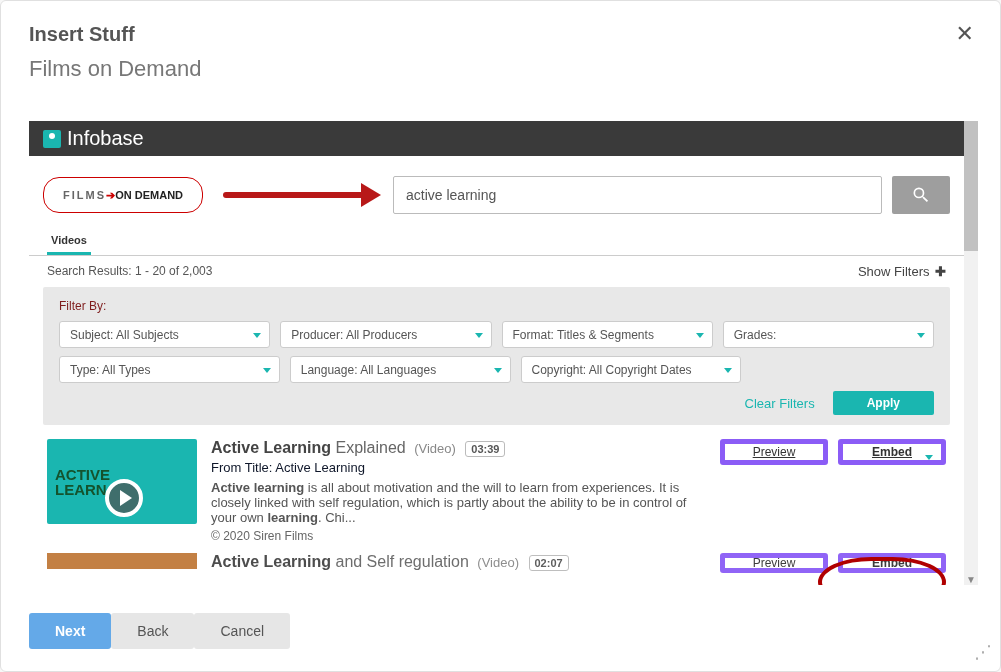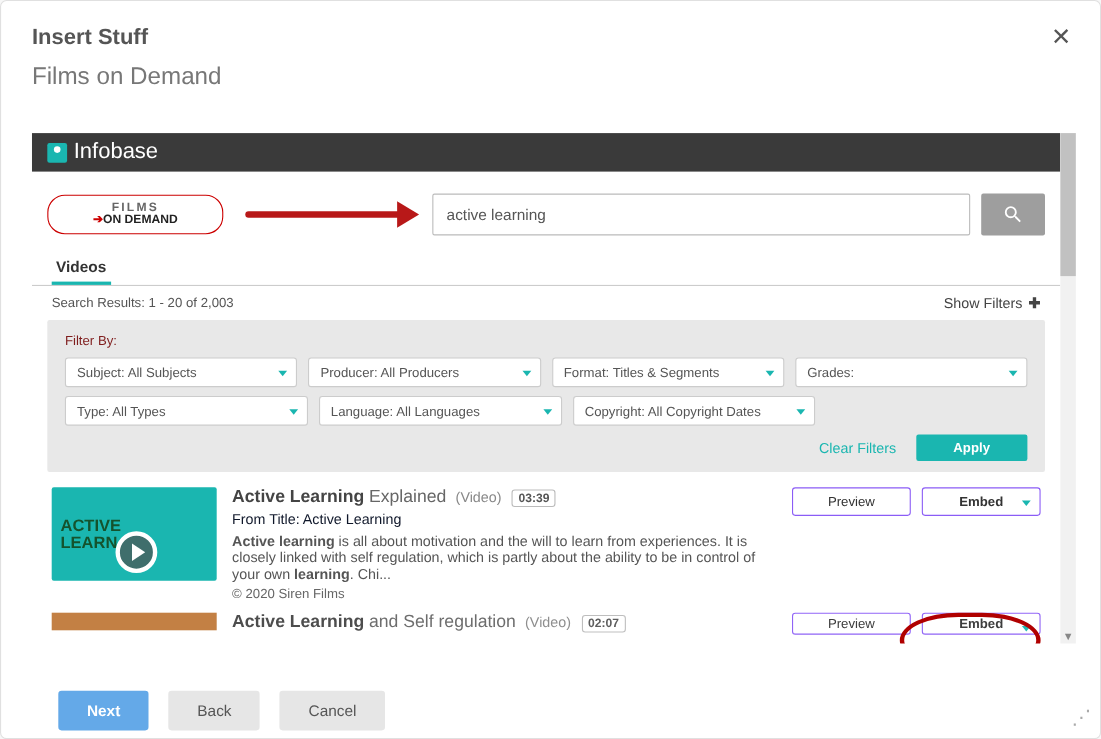--- a/index.html
+++ b/index.html
@@ -13,32 +13,32 @@
   .scroll-track { position:absolute; top:0; bottom:0; right:0; width:14px; background:#f1f1f1;}
   .scroll-thumb { position:absolute; top:0; right:0; width:14px; height:130px; background:#c1c1c1;}
   .scrollbar .arrow { position:absolute; right:0; width:14px; height:14px; font-size:10px; color:#888; text-align:center; line-height:14px;}
   .scrollbar .arrow.up{top:-2px;}
   .scrollbar .arrow.down{bottom:-2px;}
 
   .infobase-bar { background: #3a3a3a; color: #fff; padding: 6px 14px; font-size: 20px; display: flex; align-items: center; gap:6px;}
   .infobase-bar .logo-icon { width:18px; height:18px; background:#1ab6b0; border-radius:2px; display:inline-block; position:relative;}
   .infobase-bar .logo-icon::after{content:""; position:absolute; top:3px; left:6px; width:6px;height:6px;border-radius:50%; background:#fff;}
   .search-row { display:flex; align-items:center; gap:10px; padding: 20px 14px 10px;}
-  .fod-logo { width: 160px; height:36px; border:1px solid #c00; border-radius:16px; background:#fff; display:flex; flex-direction:column; justify-content:center; align-items:center; font-size:11px; font-weight:bold; color:#444; line-height:1; position:relative;}
+  .fod-logo { width: 160px; height:36px; border:1px solid #c00; border-radius:16px; background:#fff; display:flex; justify-content:center; align-items:center; font-size:11px; font-weight:bold; color:#444; line-height:1; position:relative;}
   .fod-logo .line1{letter-spacing:2px; color:#666;}
   .fod-logo .line2{color:#222;}
   .fod-logo .arrow-sym{color:#c00; font-weight:bold;}
   .red-arrow { flex:0 0 140px; height:6px; background:#b81818; position:relative; margin-left:10px; border-radius:3px 0 0 3px;}
   .red-arrow::after{content:""; position:absolute; right:-18px; top:-9px; border-left:20px solid #b81818; border-top:12px solid transparent; border-bottom:12px solid transparent;}
   .search-input { flex:1; border:1px solid #bbb; border-radius:2px; height:38px; padding:0 12px; font-size:14px; color:#555; margin-left:20px;}
   .search-btn { width:58px; height:38px; background:#9e9e9e; border:none; border-radius:2px; display:flex;align-items:center;justify-content:center;cursor:pointer;}
   .search-btn svg { fill:#fff; width:20px; height:20px;}
 
   .tabs-row { padding: 4px 18px 0; display:flex; align-items:flex-end; border-bottom:1px solid #ccc;}
-  .tab { padding:6px 4px; font-size:14px; font-weight:bold; color:#333; border-bottom:3px solid #1ab6b0;}
+  .tab { padding:6px 4px; font-size:11px; font-weight:bold; color:#333; border-bottom:3px solid #1ab6b0;}
   .results-head { display:flex; justify-content:space-between; padding:8px 18px; font-size:12px; color:#555;}
   .show-filters { font-size:13px; color:#444; cursor:pointer;}
   .show-filters .plus{font-weight:bold; margin-left:2px;}
 
   .filter-panel { background:#e8e8e8; margin:0 14px; padding:12px 16px 10px; border-radius:2px;}
   .filter-panel .label { font-size:12px; color:#7f1d1d; margin-bottom:8px;}
   .filter-row { display:flex; gap:10px; margin-bottom:8px;}
   .filter-select { flex:1; background:#fff; border:1px solid #ccc; border-radius:3px; height:27px; font-size:12px; color:#555; padding:0 26px 0 10px; display:flex; align-items:center; position:relative; cursor:pointer;}
   .filter-select::after{content:""; position:absolute; right:8px; top:11px; border-left:4px solid transparent; border-right:4px solid transparent; border-top:5px solid #1ab6b0;}
   .filter-actions { display:flex; justify-content:flex-end; align-items:center; gap:18px; margin-top:6px;}
@@ -53,31 +53,31 @@
   .result-body { flex:1; }
   .result-title { font-size:16px; color:#444; font-weight:bold;}
   .result-title .light { font-weight:normal; color:#666;}
   .result-title .meta { font-weight:normal; color:#888; font-size:13px; margin-left:4px;}
   .duration-pill { display:inline-block; border:1px solid #bbb; border-radius:3px; padding:1px 5px; font-size:11px; color:#555; margin-left:5px;}
   .from-title { color:#0f172a; margin:3px 0 5px;}
   .desc { color:#555; margin-bottom:4px;}
   .desc b { font-weight:bold;}
   .copyright { color:#666; font-size:12px;}
   .result-actions { display:flex; flex-direction:column; gap:6px; align-items:flex-end;}
-  .act-btn { width:108px; height:26px; border:1px solid #8b5cf6; border-radius:3px; background:#fff; font-size:12px; display:flex; align-items:center; justify-content:center; position:relative; cursor:pointer;}
+  .act-btn { width:108px; height:26px; border:5px solid #8b5cf6; border-radius:3px; background:#fff; font-size:12px; display:flex; align-items:center; justify-content:center; position:relative; cursor:pointer;text-decoration:underline;}
   .act-btn.embed { font-weight:bold;}
   .act-btn.embed::after{content:""; position:absolute; right:8px; top:11px; border-left:4px solid transparent; border-right:4px solid transparent; border-top:5px solid #1ab6b0;}
   .embed-circle { position:absolute; border:4px solid #b00000; border-radius:50%/60%; width:128px; height:50px; right:18px; top:436px; pointer-events:none;}
 
   .result2 { display:flex; padding:6px 18px 0; gap:14px; font-size:13px; opacity:0.95;}
   .thumb2 { width:150px; height:16px; background: #c07a3a; flex-shrink:0;}
   .result2 .title2 { font-size:16px; color:#444; font-weight:bold; white-space:nowrap;}
   .result2 .title2 .light{font-weight:normal;color:#666;}
 
-  .dialog-footer { position:absolute; left:28px; bottom:7px; display:flex; gap:18px;margin-left:24px;}
+  .dialog-footer { position:absolute; left:28px; bottom:22px; display:flex; gap:0;}
   .btn { border:none; padding:10px 26px; font-size:14px; border-radius:3px; cursor:pointer;}
   .btn-primary { background:#64a9e8; color:#fff; font-weight:bold;}
   .btn-secondary { background:#e6e6e6; color:#555;}
   .resize-grip { position:absolute; right:8px; bottom:8px; color:#aaa; font-size:18px; transform: rotate(0);}
 </style>
 </head>
 <body>
 
 <div class="dialog">
   <div class="dialog-title">Insert Stuff</div>

